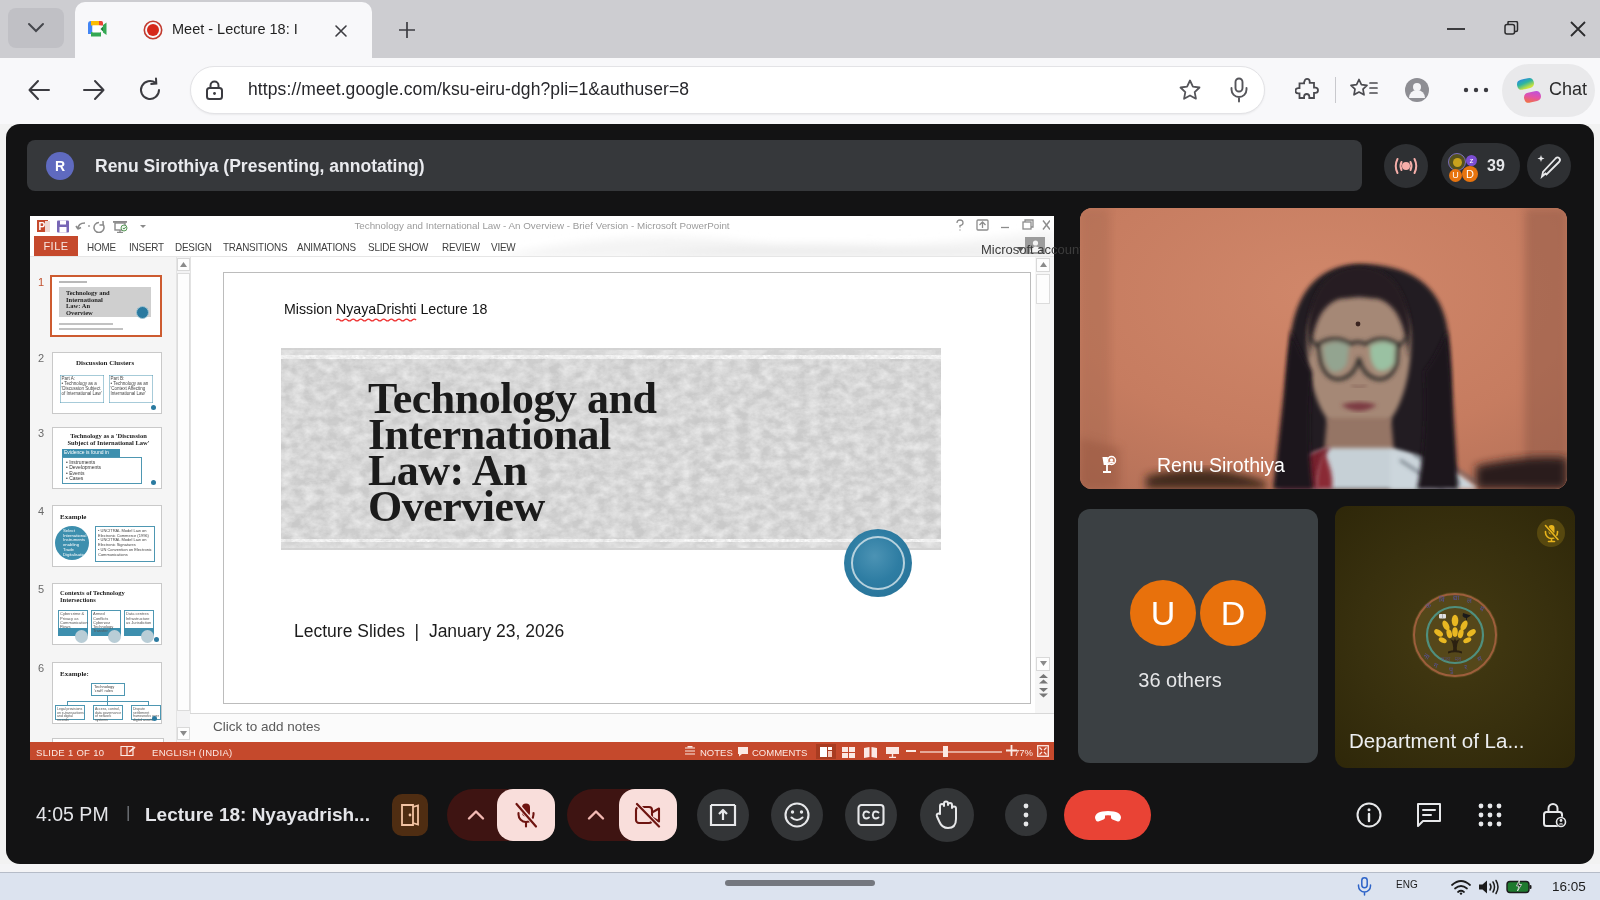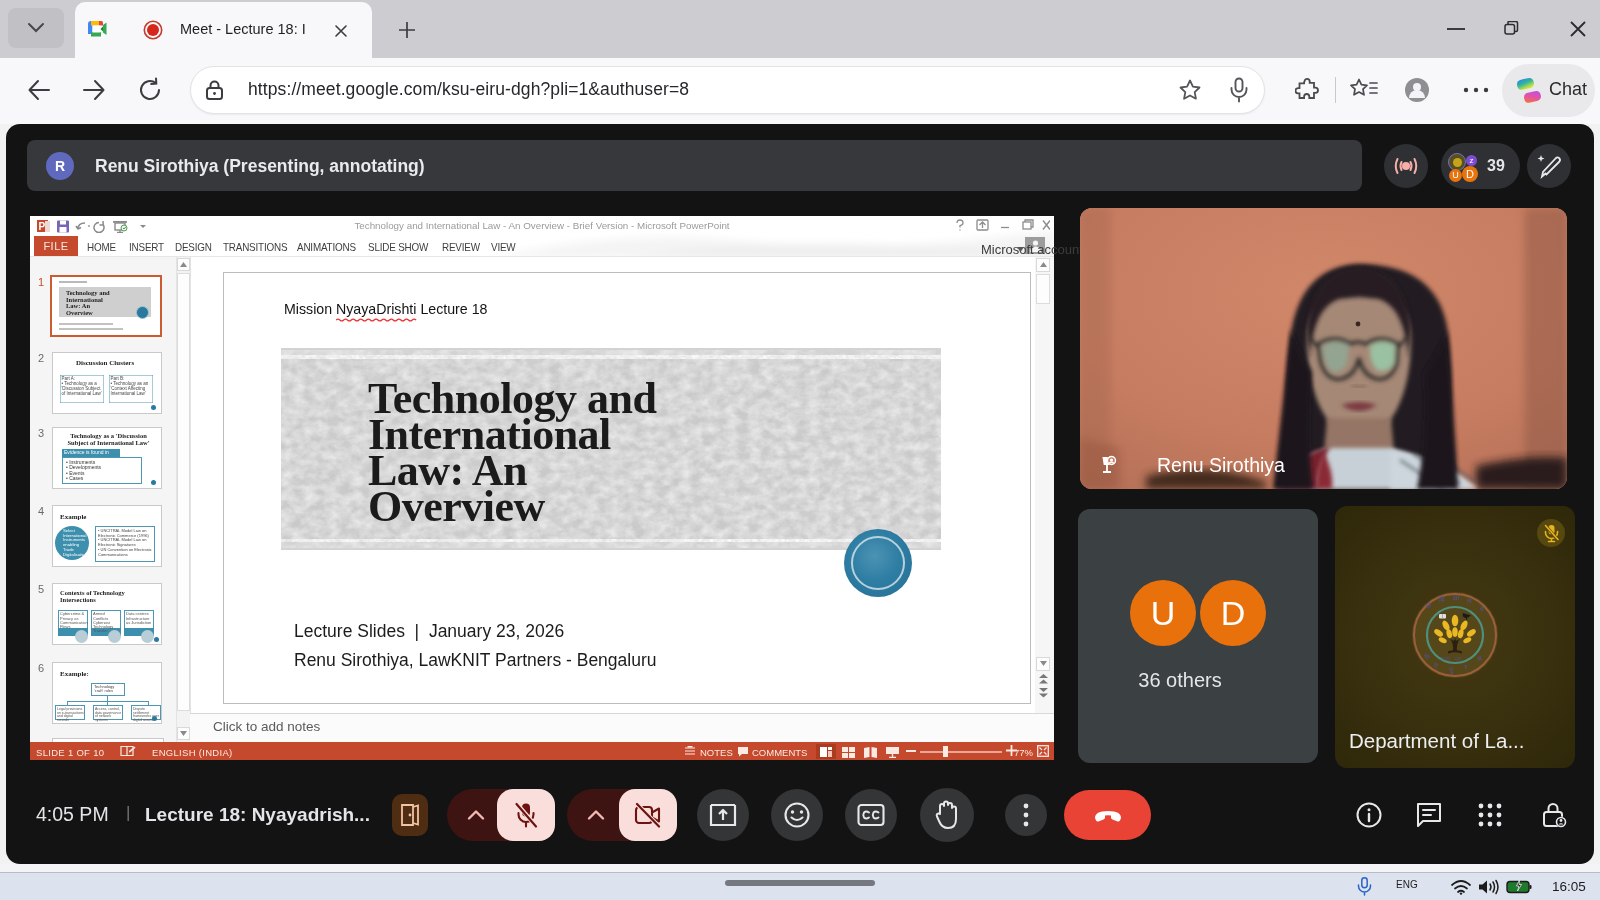--- a/index.html
+++ b/index.html
@@ -4,21 +4,21 @@
 <style>
   * { margin:0; padding:0; box-sizing:border-box; }
   html,body { width:1600px; height:900px; overflow:hidden; font-family:"Liberation Sans", sans-serif; }
   .abs { position:absolute; }
   #page { position:relative; width:1600px; height:900px; background:#f2f2f2; }
 
   
   #titlebar { left:0; top:0; width:1600px; height:58px; background:#cdcdd1; }
   #tabsearch { left:8px; top:8px; width:56px; height:40px; border-radius:8px; background:#c0c0c5; }
   #tab { left:75px; top:2px; width:297px; height:56px; background:#f8f8fa; border-radius:10px 10px 0 0; }
-  #tabtitle { left:180px; top:21px; font-size:14.5px; color:#1f1f1f; white-space:nowrap; width:150px; overflow:hidden;}
+  #tabtitle { left:172px; top:21px; font-size:14.5px; color:#1f1f1f; white-space:nowrap; width:150px; overflow:hidden;}
   #toolbar { left:0; top:58px; width:1600px; height:66px; background:#f8f8fa; }
   #urlpill { left:190px; top:66px; width:1075px; height:48px; background:#ffffff; border:1px solid #e3e3e6; border-radius:24px; box-shadow:0 1px 2px rgba(0,0,0,0.06); }
   #url { left:248px; top:79px; font-size:17.5px; color:#27272b; letter-spacing:0.1px;text-align:center;}
   #copilot { left:1502px; top:64px; width:93px; height:53px; border-radius:27px; background:#e9e9eb; }
   #copilottext { left:1549px; top:79px; font-size:18px; color:#2b2b2b; }
 
   
   #meet { left:6px; top:124px; width:1588px; height:740px; background:#131314; border-radius:14px; }
   #meettop { left:27px; top:140px; width:1335px; height:51px; background:#36383b; border-radius:8px; }
   #meetavatar { left:46px; top:152px; width:28px; height:28px; border-radius:50%; background:#5f6abf; color:#fff; font-size:14px; font-weight:bold; text-align:center; line-height:28px; }
@@ -383,21 +383,20 @@
       <rect x="0" y="194" width="660" height="8" fill="#d2d2d2"></rect>
     </g>
     <g filter="url(#grain)">
       <rect x="0" y="11" width="660" height="180" fill="#c9c9c9"></rect>
     </g>
   </svg>
   <div class="abs" id="slidetitle">Technology and<br>International<br>Law: An<br>Overview</div>
   <div class="abs" id="stamp"></div>
   <div class="abs" id="stamp-inner"></div>
   <div class="abs" id="lecline1">Lecture Slides&nbsp; |&nbsp; January 23, 2026</div>
-  <div class="abs" id="lecline2">Renu Sirothiya, LawKNIT Partners - Bengaluru</div>
 
   <style>
     .tsc { position:absolute; transform:scale(0.5); transform-origin:0 0; }
     .tbx { position:absolute; border:1px solid #4e97b2; color:#444; font-size:9px; line-height:10px; overflow:hidden; }
   </style>
   <div class="abs" style="left:38px;top:276px;font-size:11px;color:#c0502d;">1</div>
   <div class="abs" style="left:50px;top:275px;width:112px;height:62px;background:#fff;border:2px solid #cd5b30;">
     <div style="position:absolute;left:7px;top:4px;width:28px;height:2px;background:#b9b9b9;"></div>
     <div style="position:absolute;left:7px;top:10px;width:92px;height:30px;background:#cfcfcf;"></div>
     <div class="tsc" style="left:14px;top:12px;font-family:'Liberation Serif',serif;font-weight:bold;font-size:13px;line-height:13.5px;color:#222;width:160px;">Technology and<br>International<br>Law: An<br>Overview</div>

